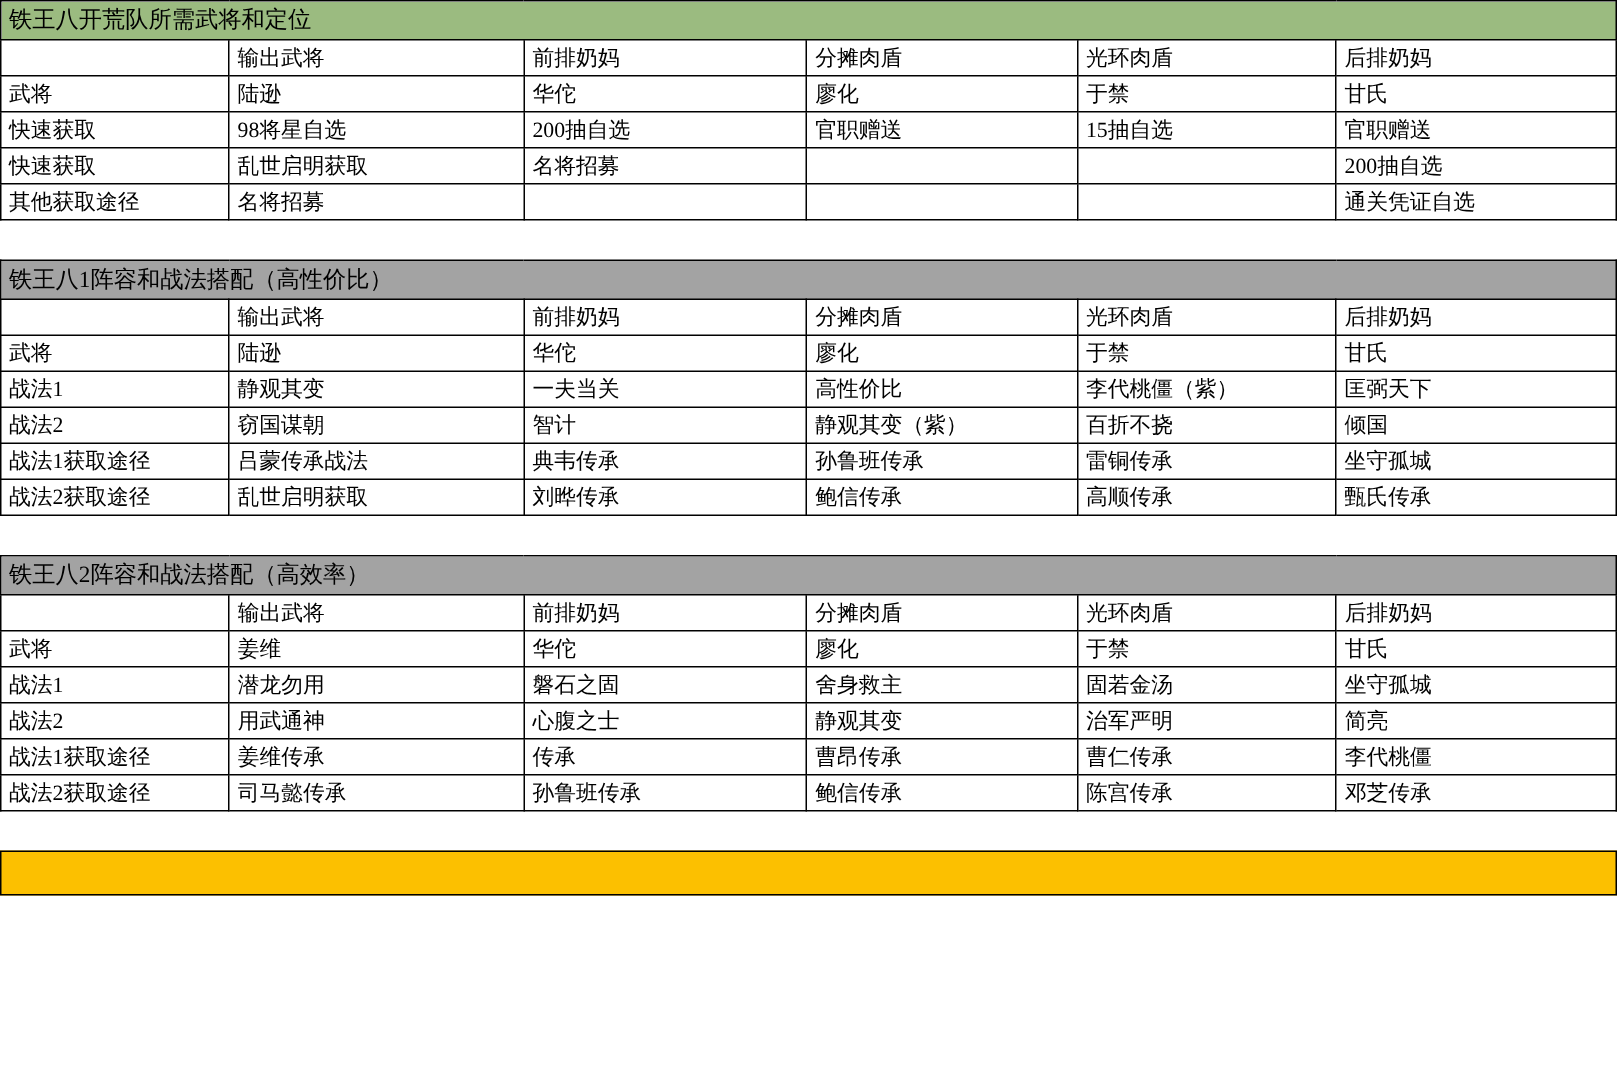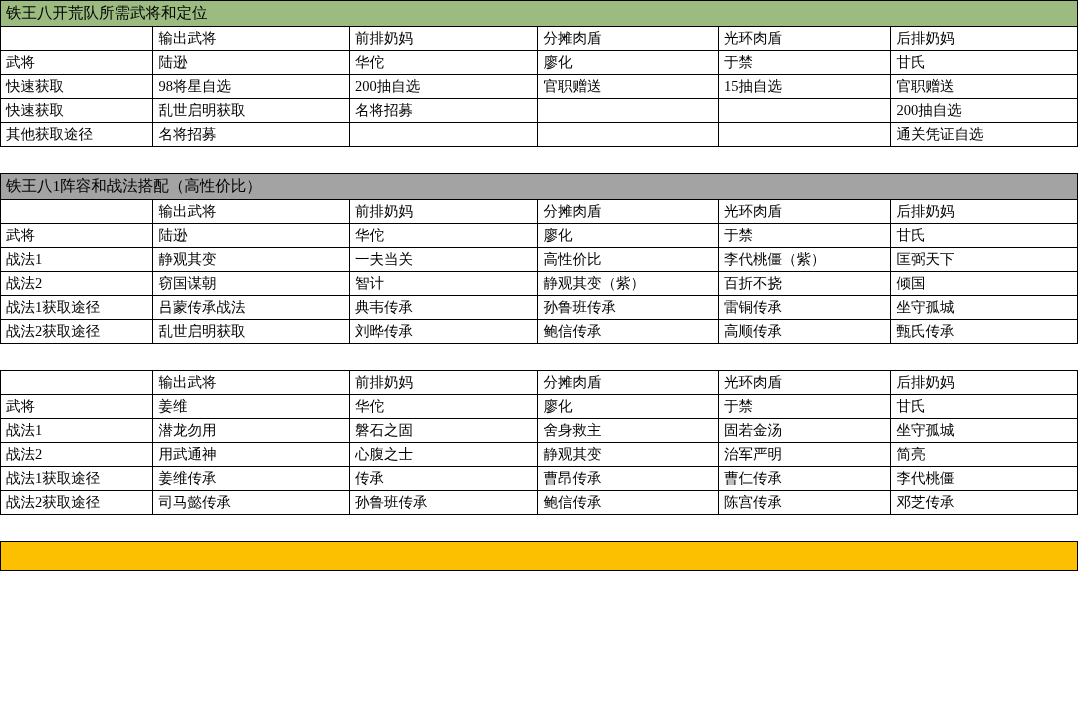--- a/index.html
+++ b/index.html
@@ -204,20 +204,23 @@
   <table class="sheet">
     <colgroup>
       <col class="c1">
         <col class="c2">
         <col class="c3">
         <col class="c4">
         <col class="c5">
         <col class="c6">
     </colgroup>
     <tbody>
+      <tr class="title-row title-gold">
+        <td colspan="6">铁王八2阵容和战法搭配（高效率）</td>
+      </tr>
       <tr>
         <td></td>
         <td class="colhead">输出武将</td>
         <td class="colhead">前排奶妈</td>
         <td class="colhead">分摊肉盾</td>
         <td class="colhead">光环肉盾</td>
         <td class="colhead">后排奶妈</td>
       </tr>
       <tr>
         <td class="rowhead">武将</td>

